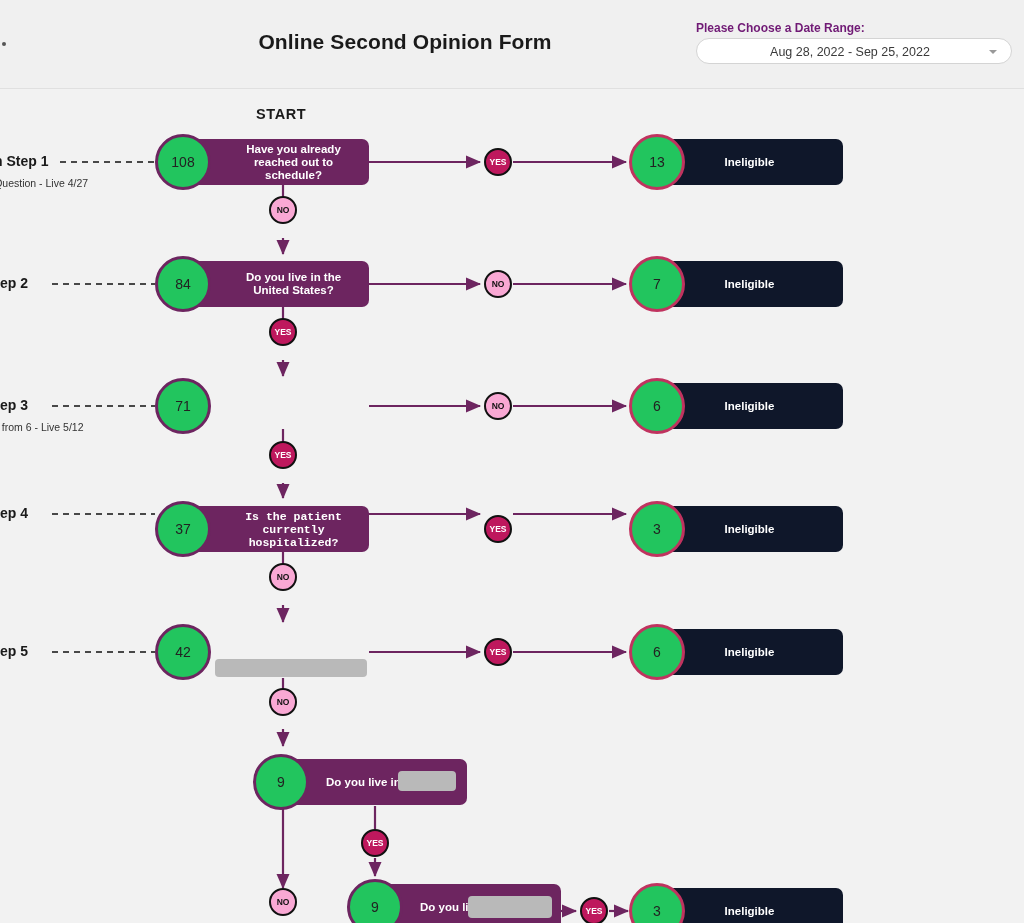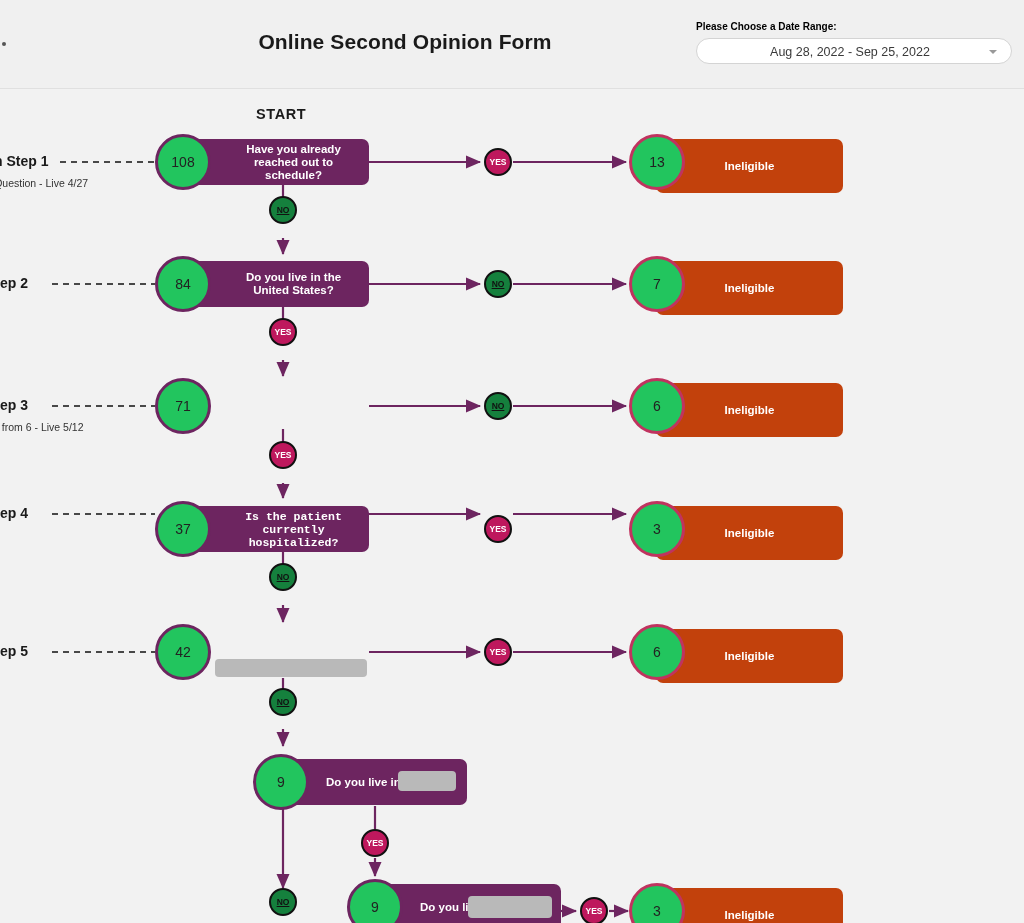--- a/index.html
+++ b/index.html
@@ -33,23 +33,23 @@
     text-align: center;
     font-size: 21px;
     font-weight: bold;
     color: #1a1a1a;
     letter-spacing: 0.1px;
   }
   .date-label {
     position: absolute;
     left: 696px;
     top: 21px;
-    font-size: 10px;
-    font-weight: bold;
-    color: #000000;
+    font-size: 12px;
+    font-weight: bold;
+    color: #701a75;
   }
   .date-picker {
     position: absolute;
     left: 696px;
     top: 38px;
     width: 316px;
     height: 26px;
     background: #ffffff;
     border: 1px solid #d4d4d4;
     border-radius: 13px;
@@ -134,22 +134,22 @@
     font-weight: bold;
     line-height: 13px;
     text-align: center;
     padding: 0 10px 0 46px;
   }
   .qbox.tall { height: 50px; }
 
   
   .obox {
     position: absolute;
-    height: 54px;
-    background: #c2410c;
+    height: 46px;
+    background: #0f172a;
     border-radius: 7px;
     display: flex;
     align-items: center;
     justify-content: center;
     color: #ffffff;
     font-size: 11.5px;
     font-weight: bold;
   }
 
   
@@ -179,24 +179,23 @@
     font-size: 8.5px;
     font-weight: bold;
     box-sizing: border-box;
   }
   .token.dark {
     background: #be185d;
     color: #ffffff;
     border: 2px solid #111111;
   }
   .token.light {
-    background: #15803d;
+    background: #f9a8d4;
     color: #111111;
     border: 2px solid #111111;
-    text-decoration: underline;
   }
 
   
   .redact {
     position: absolute;
     background: #b9b9b9;
     border-radius: 4px;
   }
 </style>
 </head>

